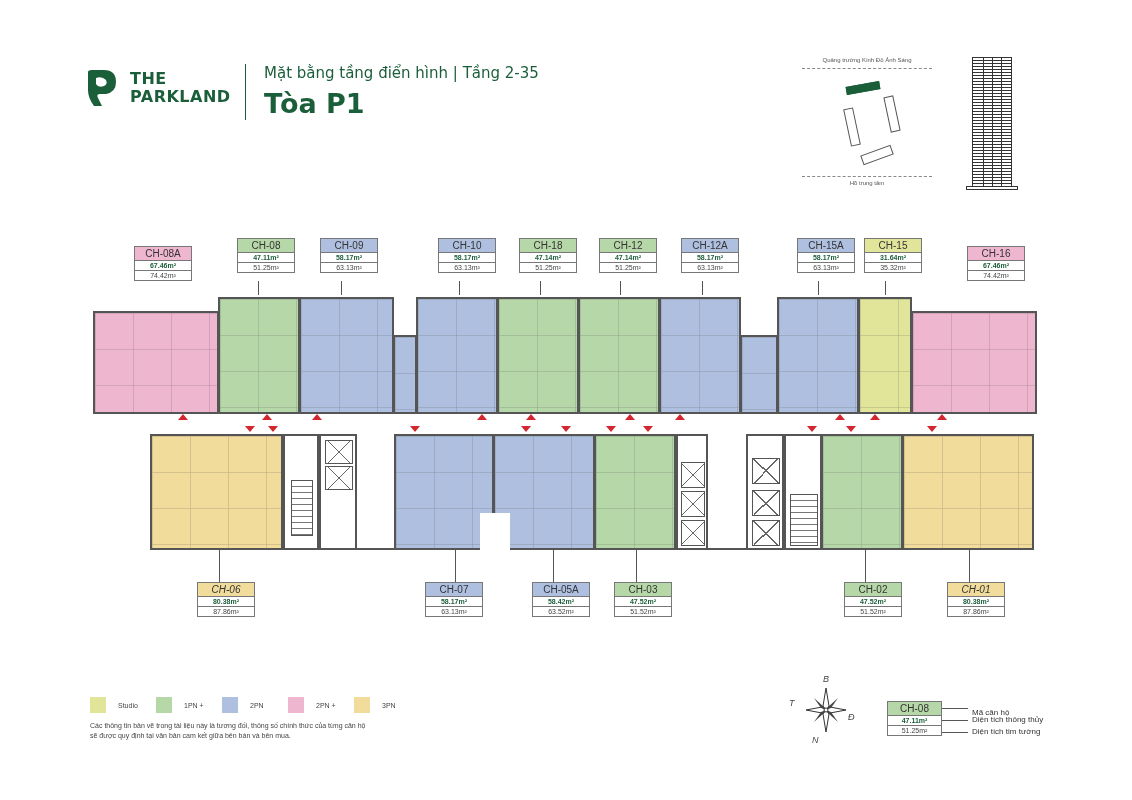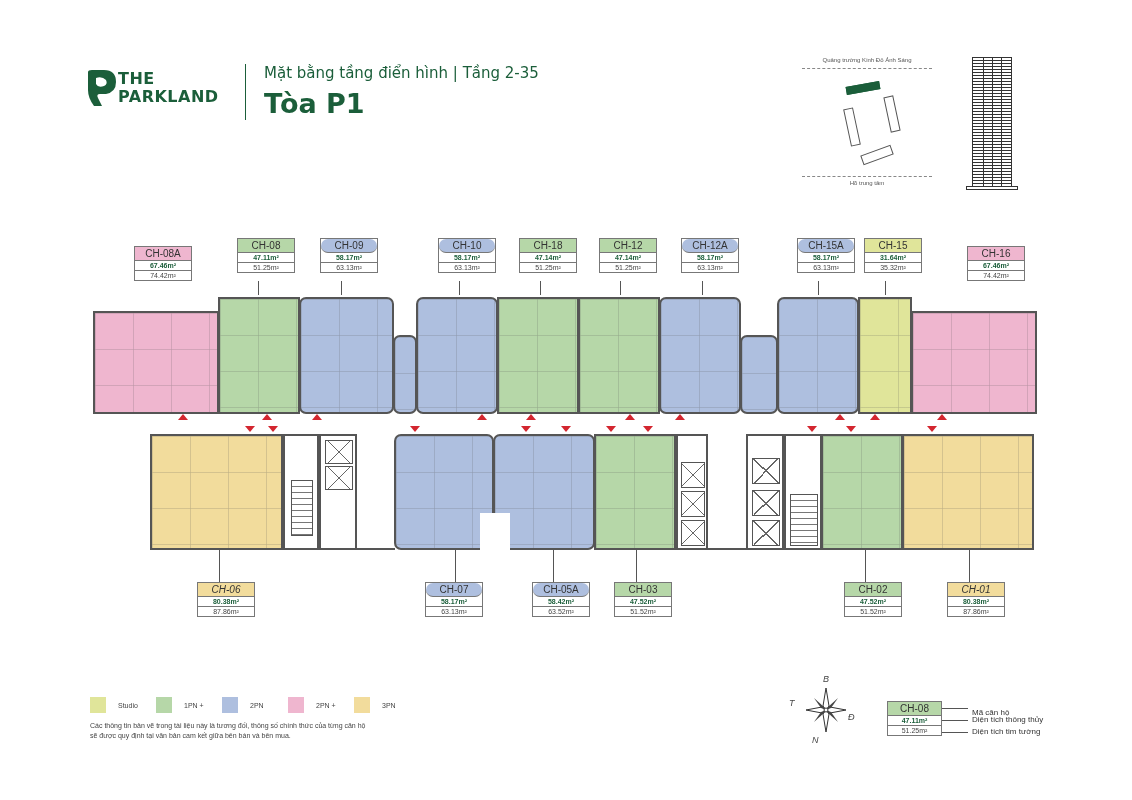--- a/index.html
+++ b/index.html
@@ -2,21 +2,21 @@
 <html><head>
 <meta charset="utf-8">
 <style>
   * { box-sizing: border-box; margin: 0; padding: 0; }
   body { width: 1132px; height: 800px; background: #ffffff; font-family: "Liberation Sans", sans-serif; position: relative; overflow: hidden; color: #333; }
   .abs { position: absolute; }
 
   
   .logo { left: 86px; top: 68px; display: flex; align-items: center; }
   .logo-mark { width: 32px; height: 40px; }
-  .logo-text { margin-left: 0; font-family: "DejaVu Sans", sans-serif; font-weight: bold; color: #1b5e3a; font-size: 16px; line-height: 18px; letter-spacing: 0.5px; }
+  .logo-text { margin-left: 12px; font-family: "DejaVu Sans", sans-serif; font-weight: bold; color: #1b5e3a; font-size: 16px; line-height: 18px; letter-spacing: 0.5px; }
   .vdivider { left: 245px; top: 64px; width: 1px; height: 56px; background: #1b5e3a; }
   .subtitle { left: 264px; top: 64px; font-family: "DejaVu Sans", sans-serif; font-size: 15px; color: #1b5e3a; }
   .title { left: 264px; top: 88px; font-family: "DejaVu Sans", sans-serif; font-weight: bold; font-size: 27px; color: #1b5e3a; }
 
   
   .site-label { font-size: 6px; color: #555; text-align: center; width: 130px; }
   .dash { border-top: 1px dashed #888; width: 130px; height: 0; }
   .bldg { border: 1px solid #555; background: #fff; }
   .bldg.active { background: #1b5e3a; border-color: #1b5e3a; }
   .tower { left: 972px; top: 57px; width: 40px; height: 132px; border: 1.5px solid #333; background: repeating-linear-gradient(to bottom, #fff 0, #fff 2px, #333 2px, #333 3px); }
@@ -30,21 +30,21 @@
   .tag .gross { color: #444; padding: 1px 0; }
   .leader { width: 1px; background: #555; }
 
   
   .unit { border: 2px solid #555; }
   .unit::after { content:""; position:absolute; inset:0; background-image:
      linear-gradient(#5558 1px, transparent 1px), linear-gradient(90deg, #5558 1px, transparent 1px);
      background-size: 38px 36px; opacity: 0.35; pointer-events:none; }
   .c-studio { background: #e0e59a; }
   .c-1pn { background: #b6d7a8; }
-  .c-2pn { background: #aebfdf; border-radius: 7px; }
+  .c-2pn { background: #aebfdf; }
   .c-2pnp { background: #efb6cf; }
   .c-3pn { background: #f2dc9c; font-style: italic; }
   .core { background: #fff; border: 2px solid #555; }
   .core-x { background:
      linear-gradient(45deg, transparent 48%, #666 48%, #666 52%, transparent 52%),
      linear-gradient(-45deg, transparent 48%, #666 48%, #666 52%, transparent 52%), #fff;
      border: 1.5px solid #555; }
   .stairs { background: repeating-linear-gradient(to bottom, #fff 0, #fff 5px, #777 5px, #777 6px); border: 1.5px solid #555; }
   .tri-up { width:0; height:0; border-left:5px solid transparent; border-right:5px solid transparent; border-bottom:6px solid #d3262f; }
   .tri-down { width:0; height:0; border-left:5px solid transparent; border-right:5px solid transparent; border-top:6px solid #d3262f; }

